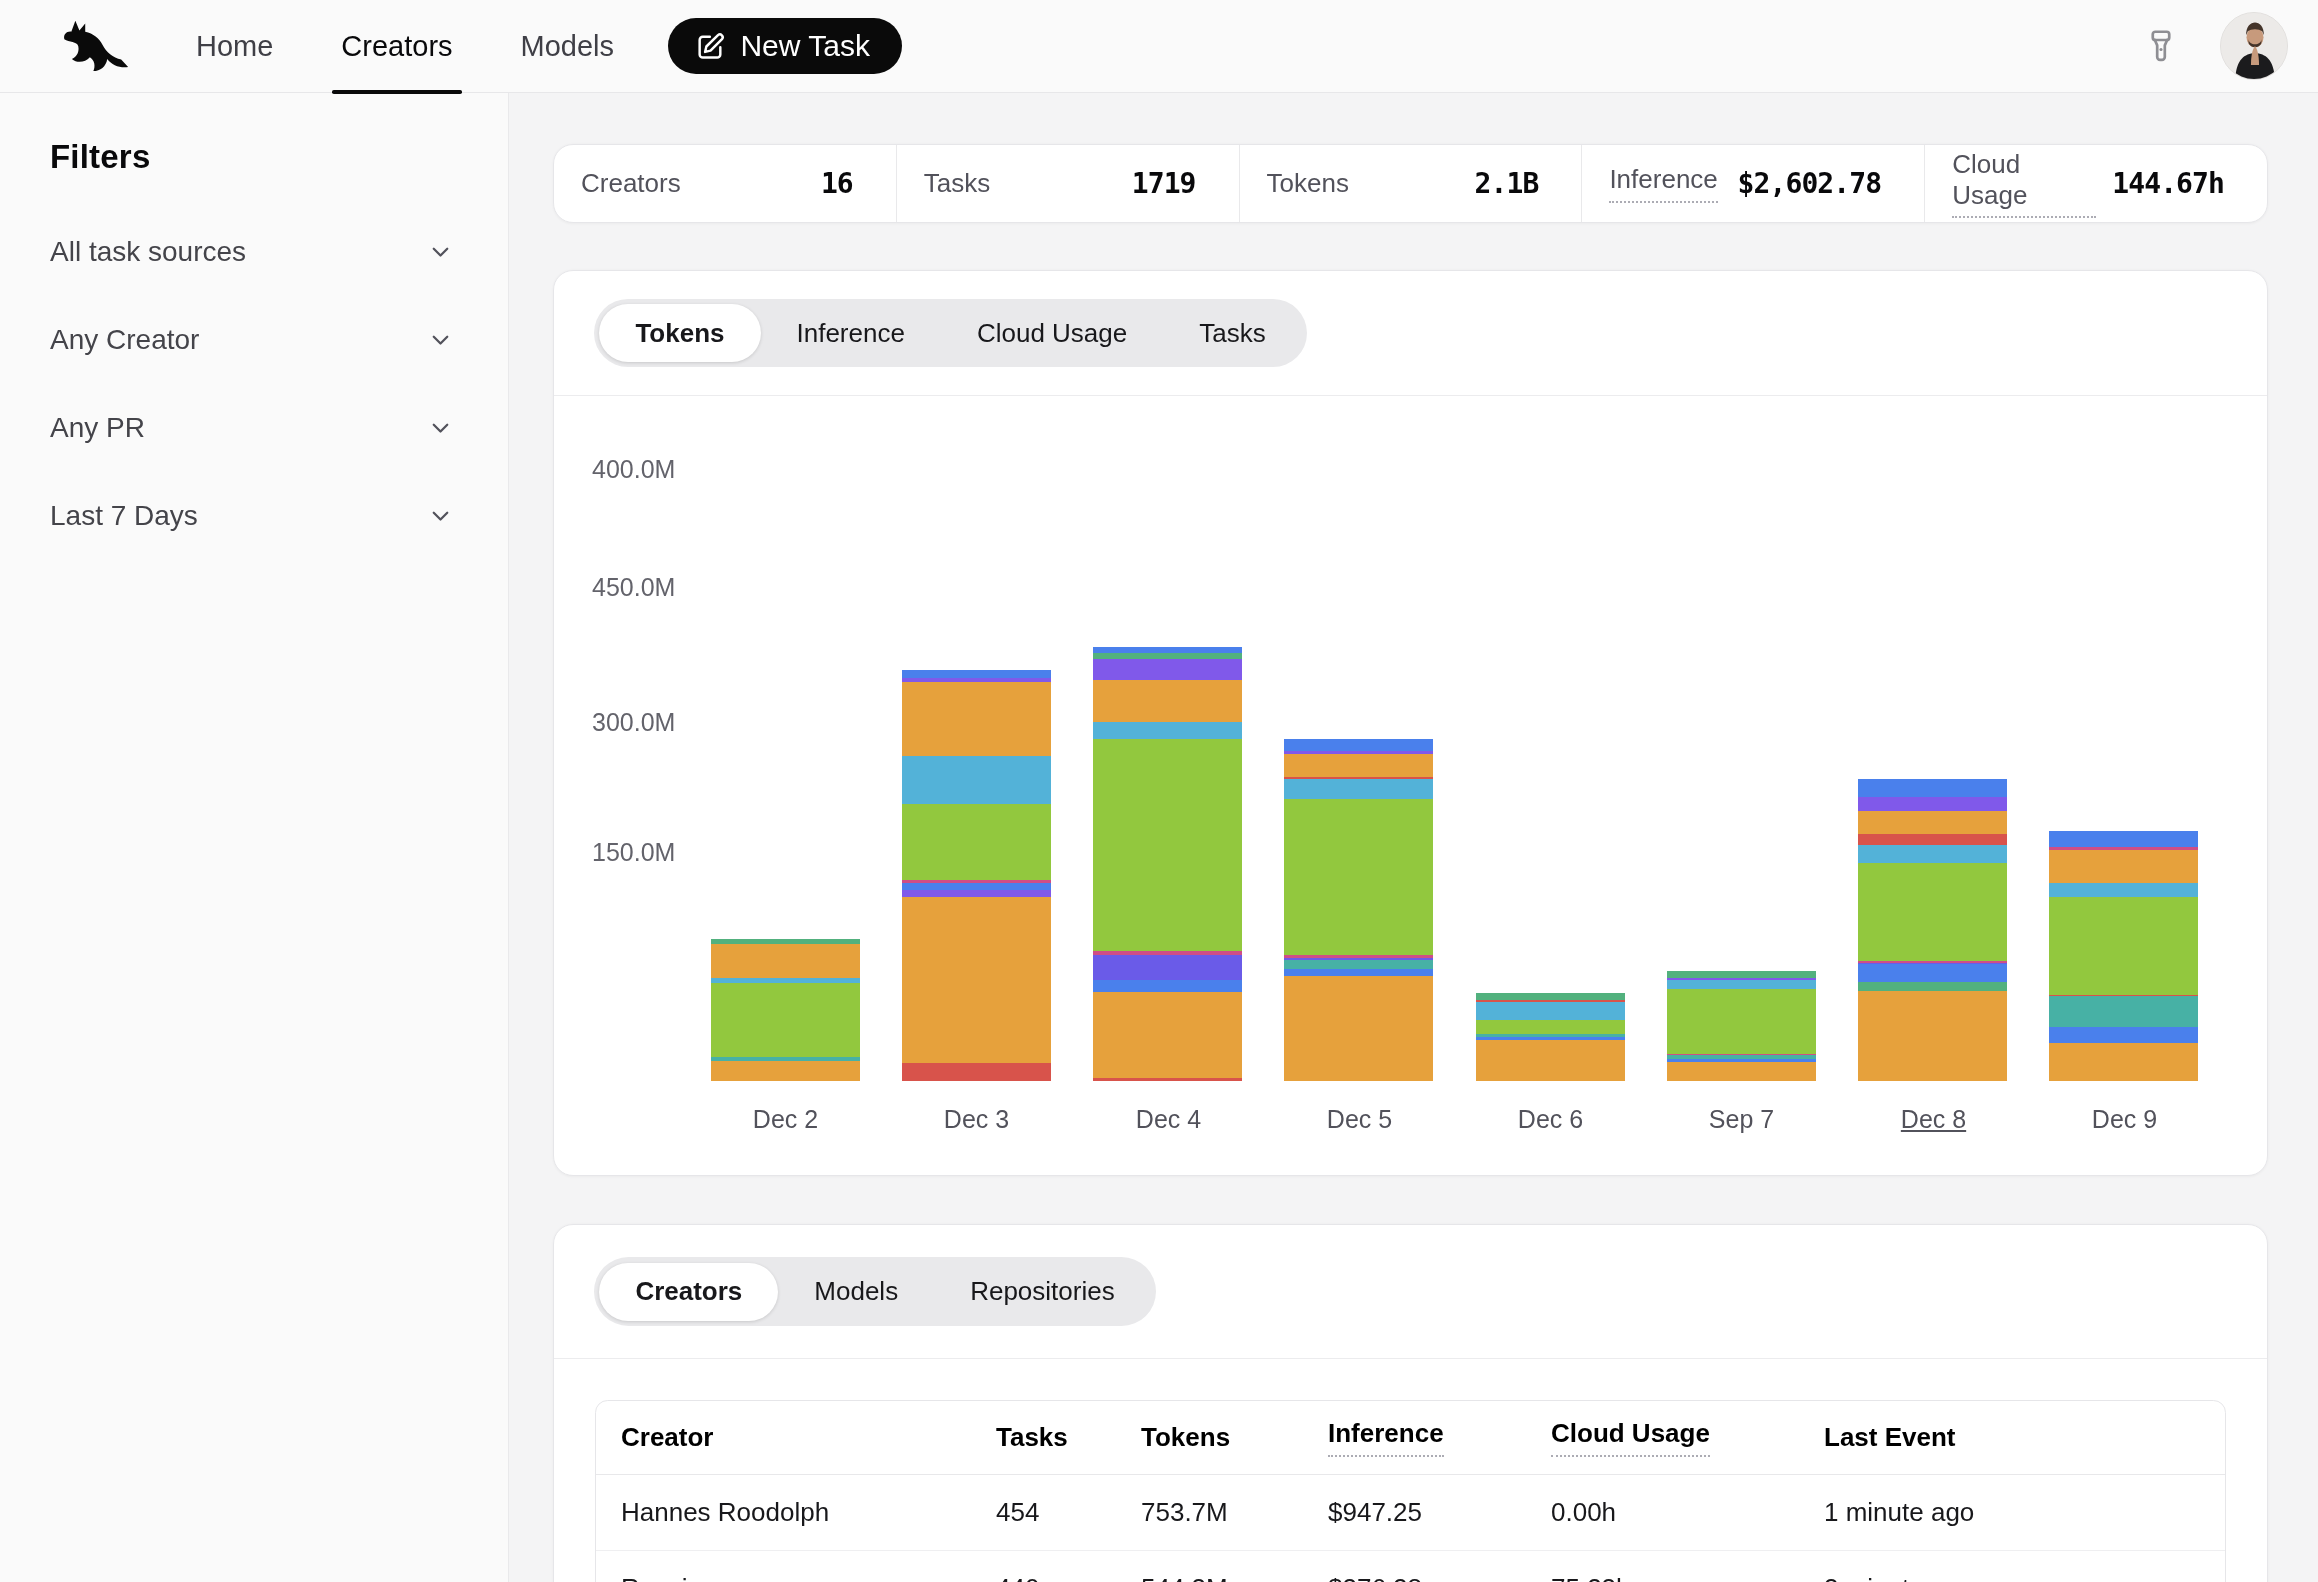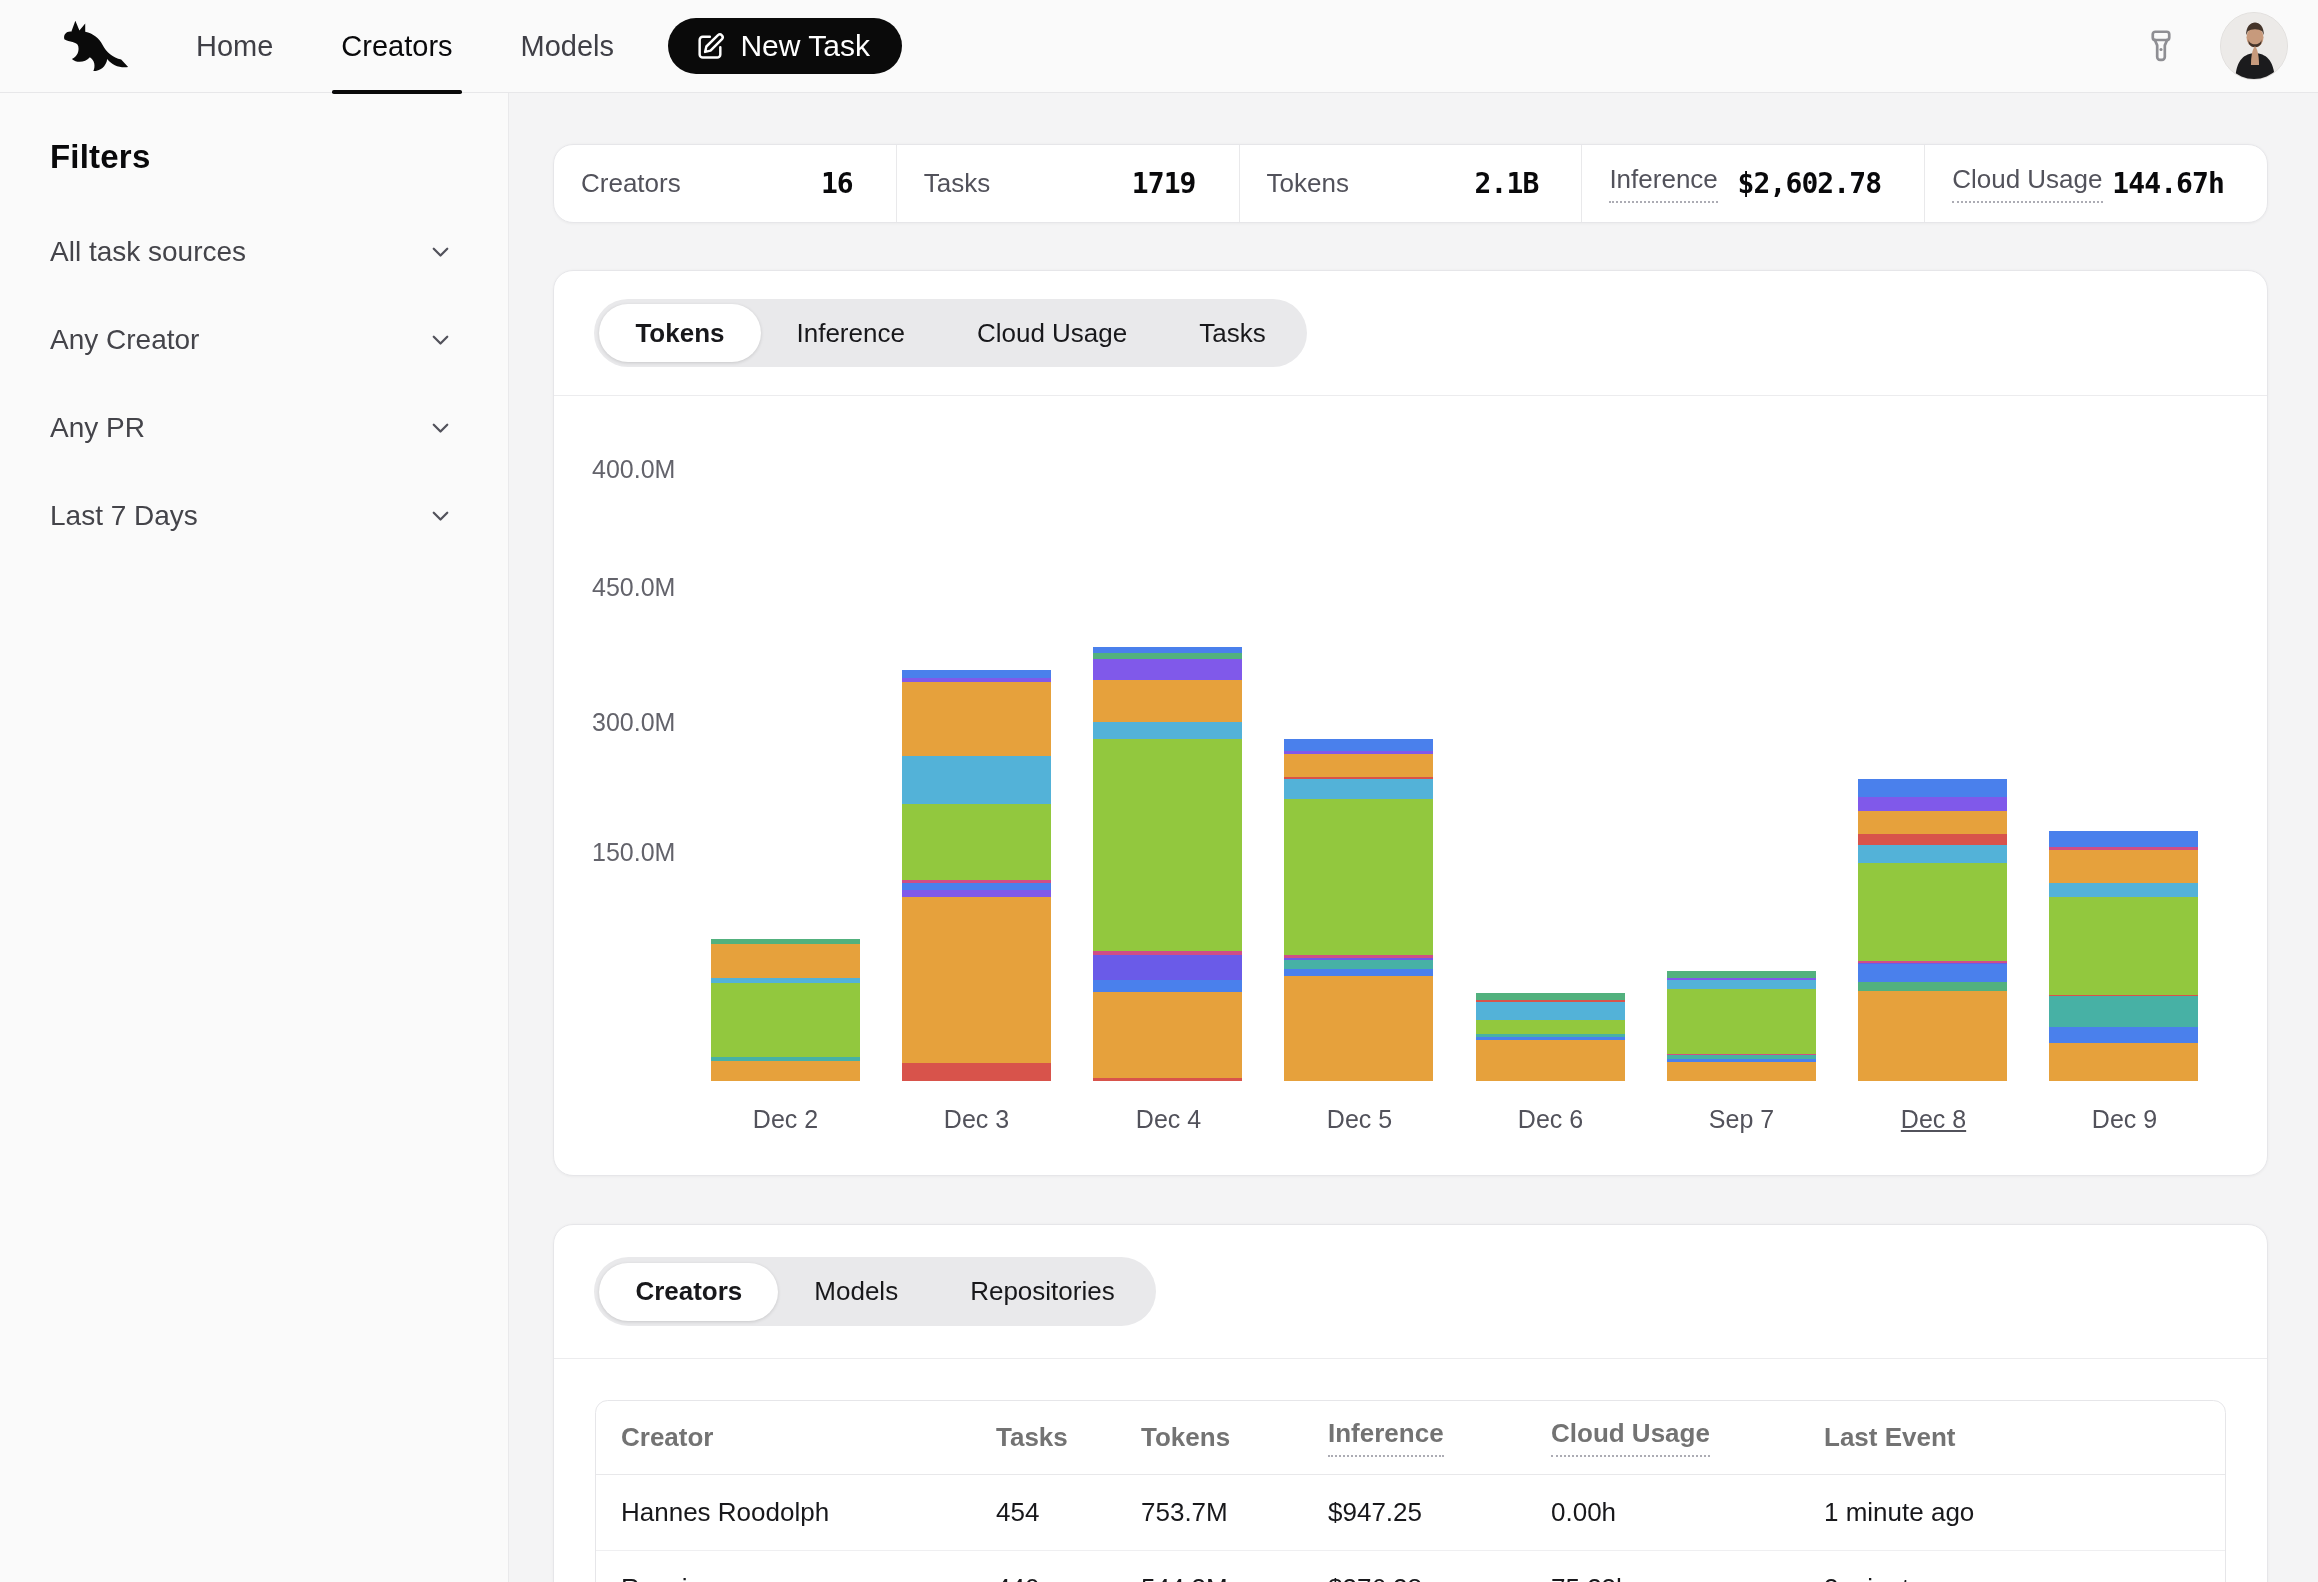--- a/index.html
+++ b/index.html
@@ -39,21 +39,21 @@
   .card { background:#FFFFFF; border:1.8px solid #E6E6E9; border-radius:20px;
           box-shadow:0 0.9px 2.7px rgba(0,0,0,.04); }
 
   
   .stats { height:79px; display:flex; align-items:stretch; overflow:hidden; }
   .stat-cell { flex:1; display:flex; align-items:center; justify-content:space-between;
                padding:0 43px 0 27px; }
   .stat-cell + .stat-cell { border-left:1.8px solid #E9E9EB; }
   .stat-label { font-size:26px; color:#52525B; }
   .stat-value { font-size:28px; font-weight:700; color:#09090B;
-                font-family:"DejaVu Sans Mono","Liberation Mono",monospace; letter-spacing:-0.9px; }
+                font-family:"DejaVu Sans Mono","Liberation Mono",monospace; letter-spacing:-0.9px;margin-left:16px; }
   .dotted { border-bottom:2.7px dotted #ACACB4; padding-bottom:5.4px; cursor:help; }
 
   
   .tabbar { display:inline-flex; background:#E9E9EB; border-radius:899px; padding:5.4px; }
   .tab { border:none; background:transparent; font-family:"Liberation Sans",sans-serif;
          font-size:26px; font-weight:500; color:#18181B; padding:13.5px 36px; border-radius:899px; cursor:pointer; }
   .tab.active { background:#FFFFFF; font-weight:600; box-shadow:0 0.9px 3.6px rgba(0,0,0,.14); }
 
   
   .chart-card { margin-top:47px; }
@@ -67,21 +67,21 @@
 
   
   .table-card { margin-top:48px; height:468px; overflow:hidden; }
   .table-head { height:134px; display:flex; align-items:center; padding-left:40px;
                 border-bottom:1.8px solid #ECECEE; }
   .table-section { padding:41px 41px 0 41px; }
   .inner-table { border:1.8px solid #E6E6E9; border-radius:12.6px; overflow:hidden; background:#fff; }
   .t-row { display:grid; grid-template-columns:375px 145px 187px 223px 273px 1fr;
            padding:0 25px; align-items:center; }
   .t-header { height:74px; border-bottom:1.8px solid #E8E8EA; }
-  .t-header .t-cell { font-size:26px; font-weight:700; color:#737373; }
+  .t-header .t-cell { font-size:26px; font-weight:700; color:#000000; }
   .t-data { height:75px; }
   .t-data + .t-data { border-top:1.8px solid #EFEFF1; }
   .t-cell { font-size:26px; color:#18181B; }
   .t-cell .hd { display:inline-block; }
 </style>
 </head>
 <body>
 
 <header class="topnav">
   <div class="logo-wrap">

